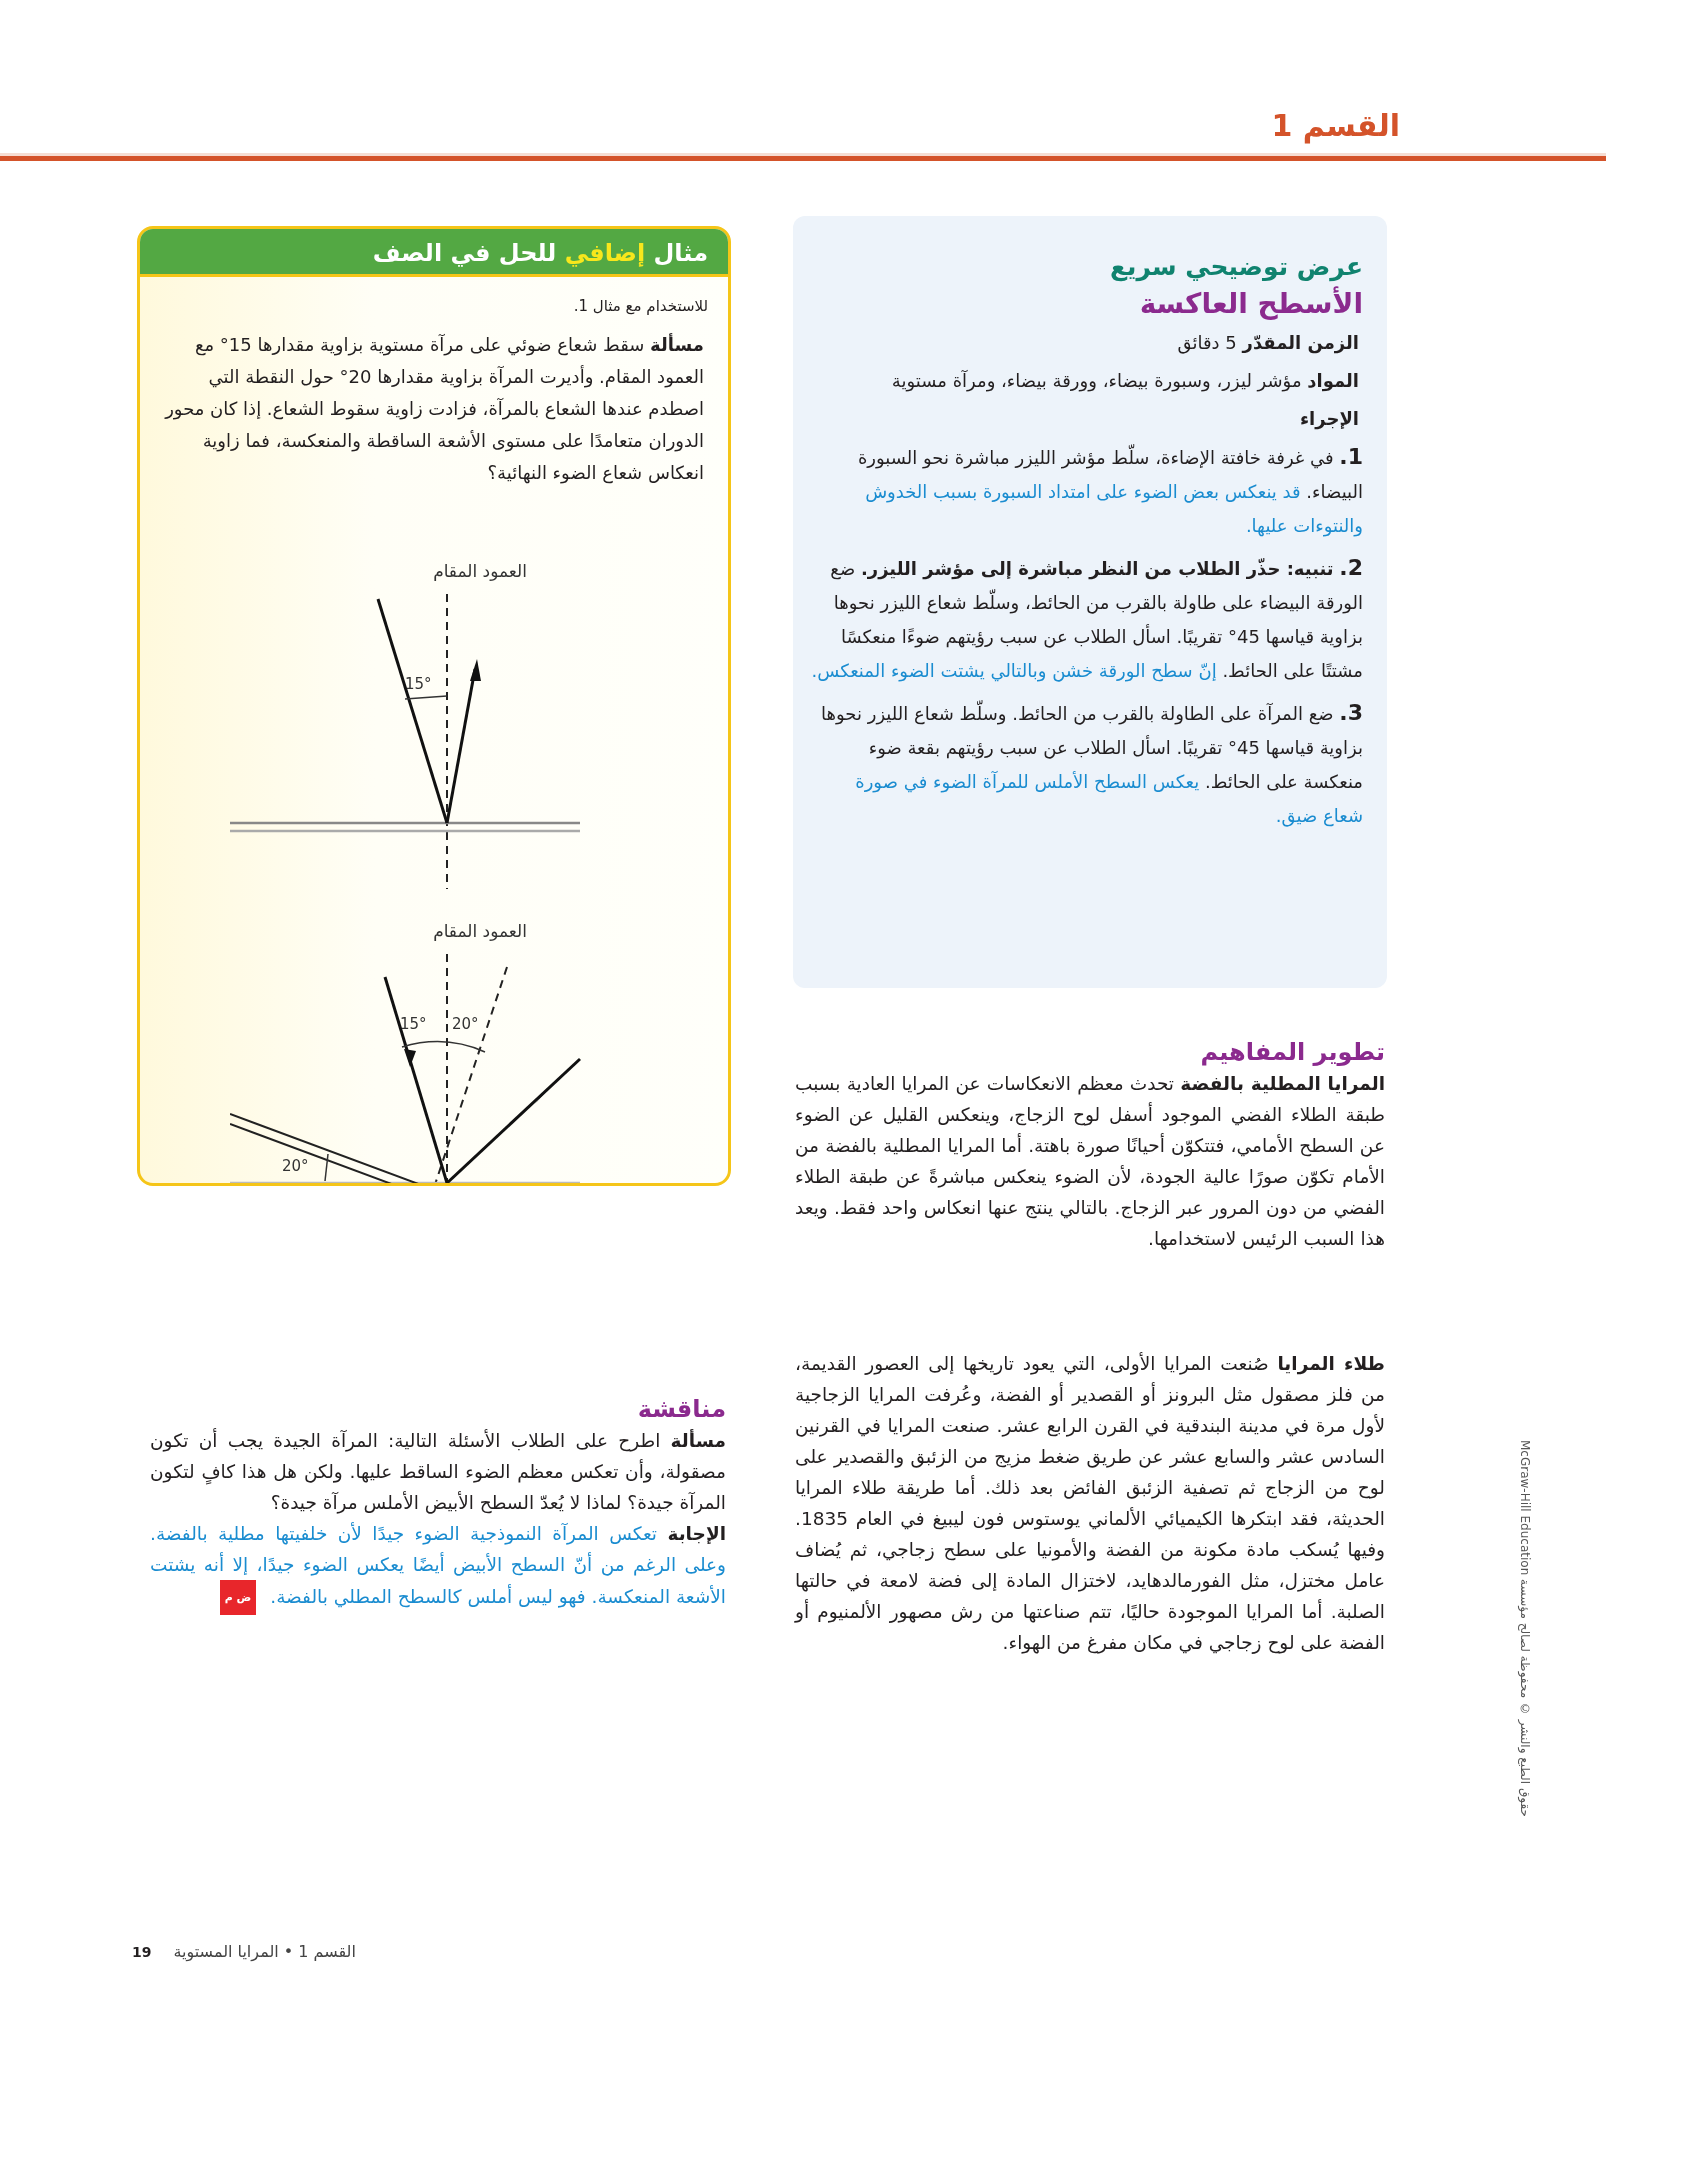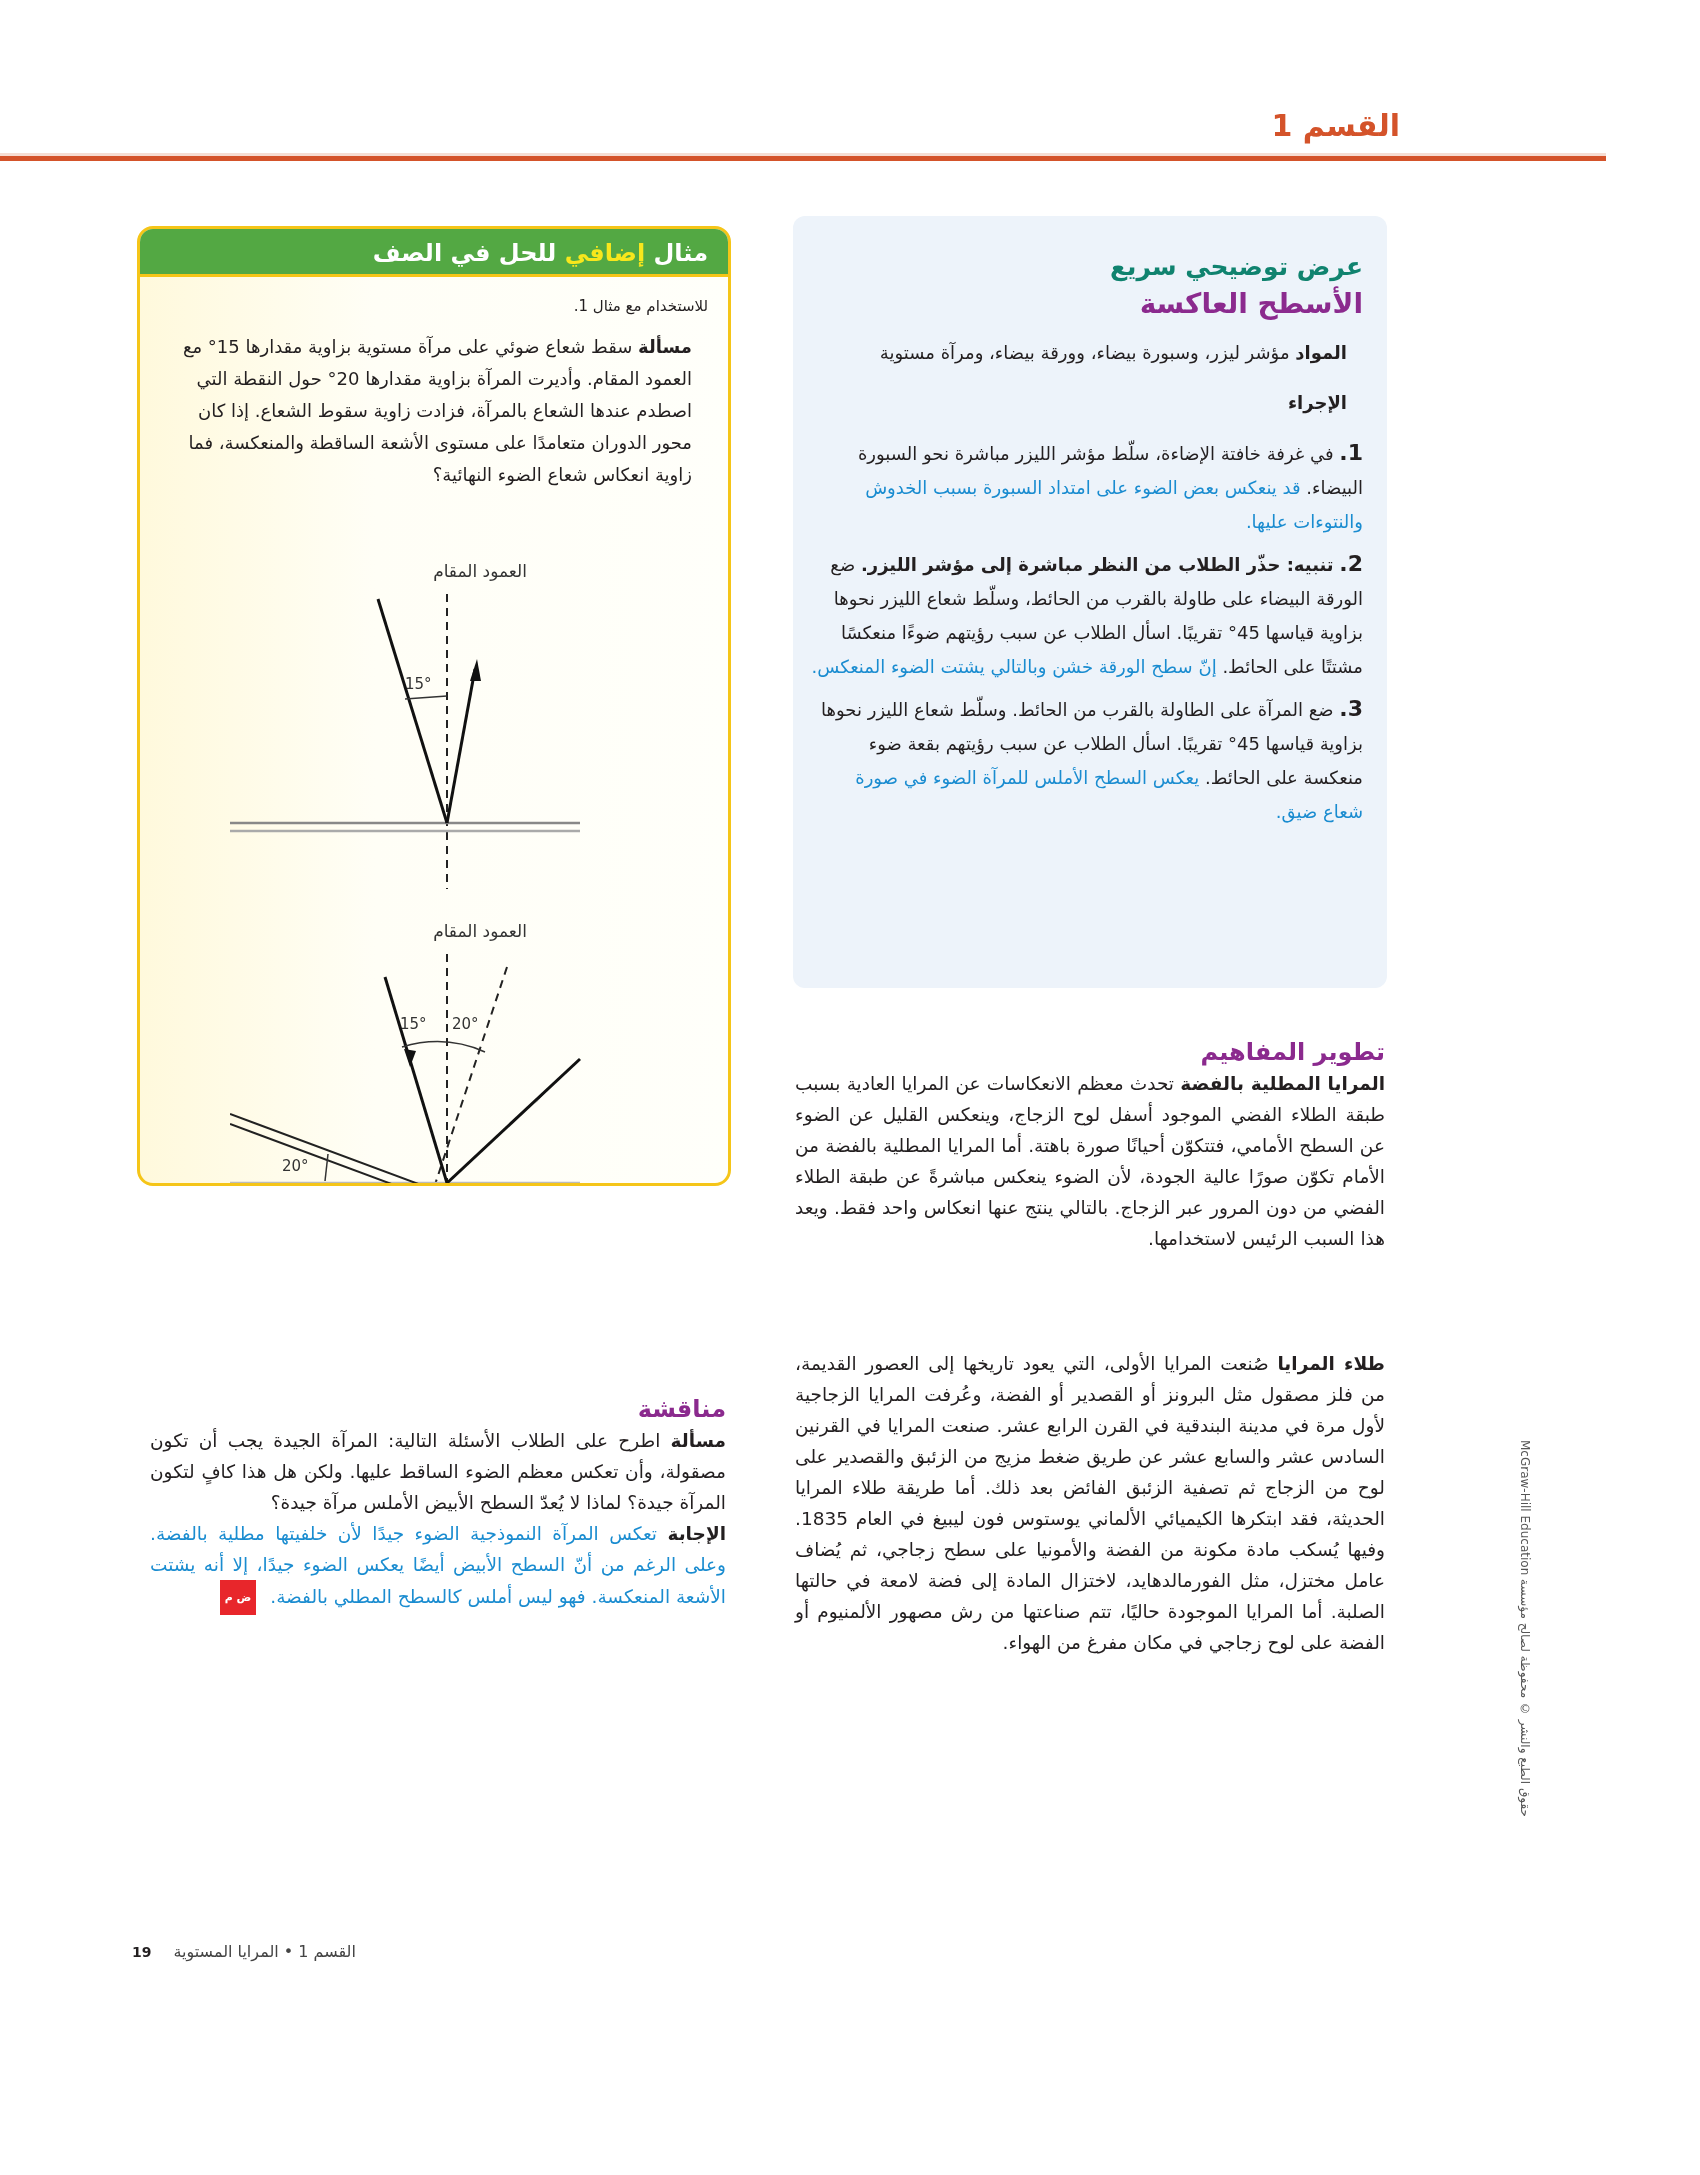--- a/index.html
+++ b/index.html
@@ -17,21 +17,21 @@
     position: absolute; top: 156px; left: 0; width: 1606px; height: 5px; background: #d4532a;
     box-shadow: 0 -3px 0 #f6ddd3;
   }
   
   #demo-box {
     position: absolute; left: 793px; top: 216px; width: 594px; height: 772px;
     background: #edf3fa; border-radius: 12px; box-sizing: border-box; padding: 36px 24px 0 18px;
   }
   .demo-kicker { font-size: 25px; font-weight: bold; color: #10836f; margin: 0 0 6px 0; }
   .demo-title { font-size: 28px; font-weight: bold; color: #8b2a8e; margin: 0 0 6px 0; }
-  .p { font-size: 18px; line-height: 34px; margin: 16px; }
+  .p { font-size: 18px; line-height: 34px; margin: 4px; }
   .p b { font-weight: bold; }
   .blue { color: #1a8cd0; }
   .step { font-size: 18px; line-height: 34px; margin: 0 0 8px 0; }
   .step-num { font-weight: bold; font-size: 22px; }
 
   #concepts { position: absolute; left: 795px; top: 1038px; width: 590px; }
   .sec-head { font-size: 24px; font-weight: bold; color: #8b2a8e; margin: 0 0 2px 0; }
   .body { font-size: 18.5px; line-height: 31px; margin: 0; text-align: justify; text-align-last: right; }
 
   #background { position: absolute; left: 795px; top: 1348px; width: 590px; }
@@ -74,20 +74,24 @@
 </style>
 </head>
 <body>
 
 <div id="section-title">القسم 1</div>
 <div id="header-rule"></div>
 
 <div id="demo-box" class="rtl">
   <div class="demo-kicker">عرض توضيحي سريع</div>
   <div class="demo-title">الأسطح العاكسة</div>
+  <p class="p">
+    <b>الزمن المقدّر</b>
+    <span>5 دقائق</span>
+  </p>
   <p class="p">
     <b>المواد</b>
     <span>مؤشر ليزر، وسبورة بيضاء، وورقة بيضاء، ومرآة مستوية</span>
   </p>
   <p class="p"><b>الإجراء</b></p>
 
   <p class="step">
     <span class="step-num">1.</span>
     <span>في غرفة خافتة الإضاءة، سلّط مؤشر الليزر مباشرة نحو السبورة البيضاء.</span>
     <span class="blue">قد ينعكس بعض الضوء على امتداد السبورة بسبب الخدوش والنتوءات عليها.</span>

